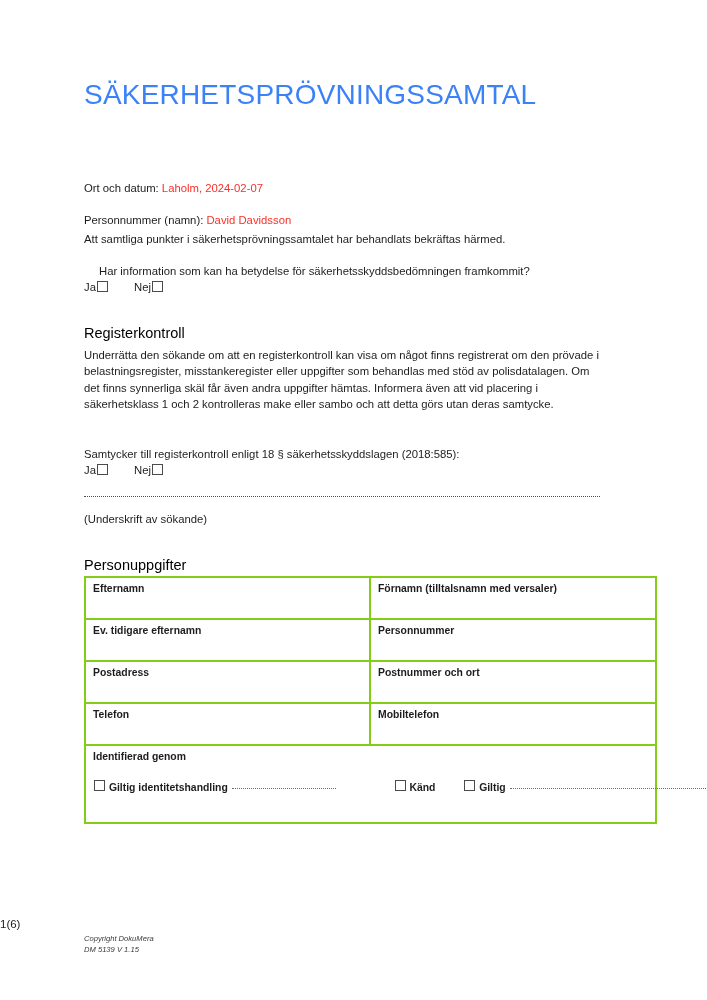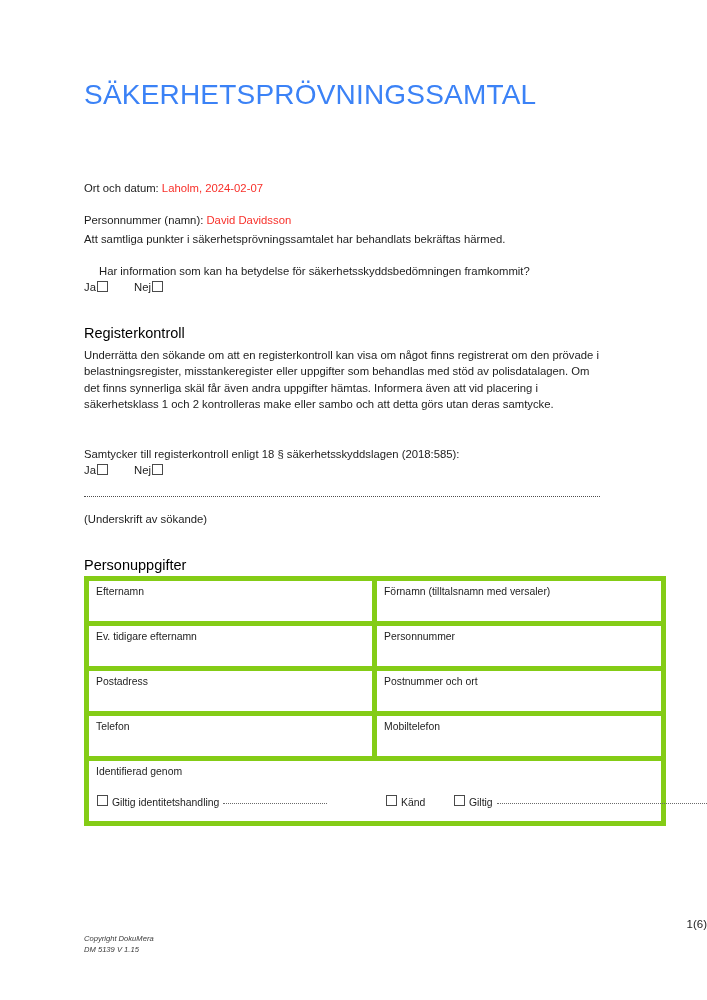--- a/index.html
+++ b/index.html
@@ -97,33 +97,34 @@
   
   .person-table {
     position: absolute;
     left: 84px;
     top: 576px;
     width: 541px;
     border-collapse: collapse;
     table-layout: fixed;
   }
   .person-table td {
-    border: 5px solid #84cc16;
+    border: 2px solid #84cc16;
     height: 36px;
     vertical-align: top;
     padding: 4px 7px 0 7px;
     font-size: 10.4px;
     line-height: 13px;
     color: #1d1d1d;
+    font-weight: bold;
   }
   .person-table td.col-left  { width: 269px; }
   .person-table td.col-right { width: 270px; }
   .person-table td.full {
     height: 53px;
-    padding-bottom: 3px;
+    padding-bottom: 19px;
   }
   .ident-label {
     display: block;
     margin-bottom: 17px;
   }
   .ident-row {
     display: block;
     white-space: nowrap;
     font-size: 10.4px;
   }
@@ -138,21 +139,21 @@
   .leader-long  { width: 236px; }
   .gap-1 { display: inline-block; width: 52px; }
   .gap-2 { display: inline-block; width: 22px; }
 
   
   .page-number {
     position: absolute;
     left: 0;
     right: 0;
     top: 918px;
-    text-align: right;
+    text-align: left;
     font-size: 11.5px;
     color: #1d1d1d;
   }
   .footer-left {
     position: absolute;
     left: 84px;
     top: 934px;
     font-size: 7.6px;
     line-height: 10.5px;
     color: #3a3a3a;

